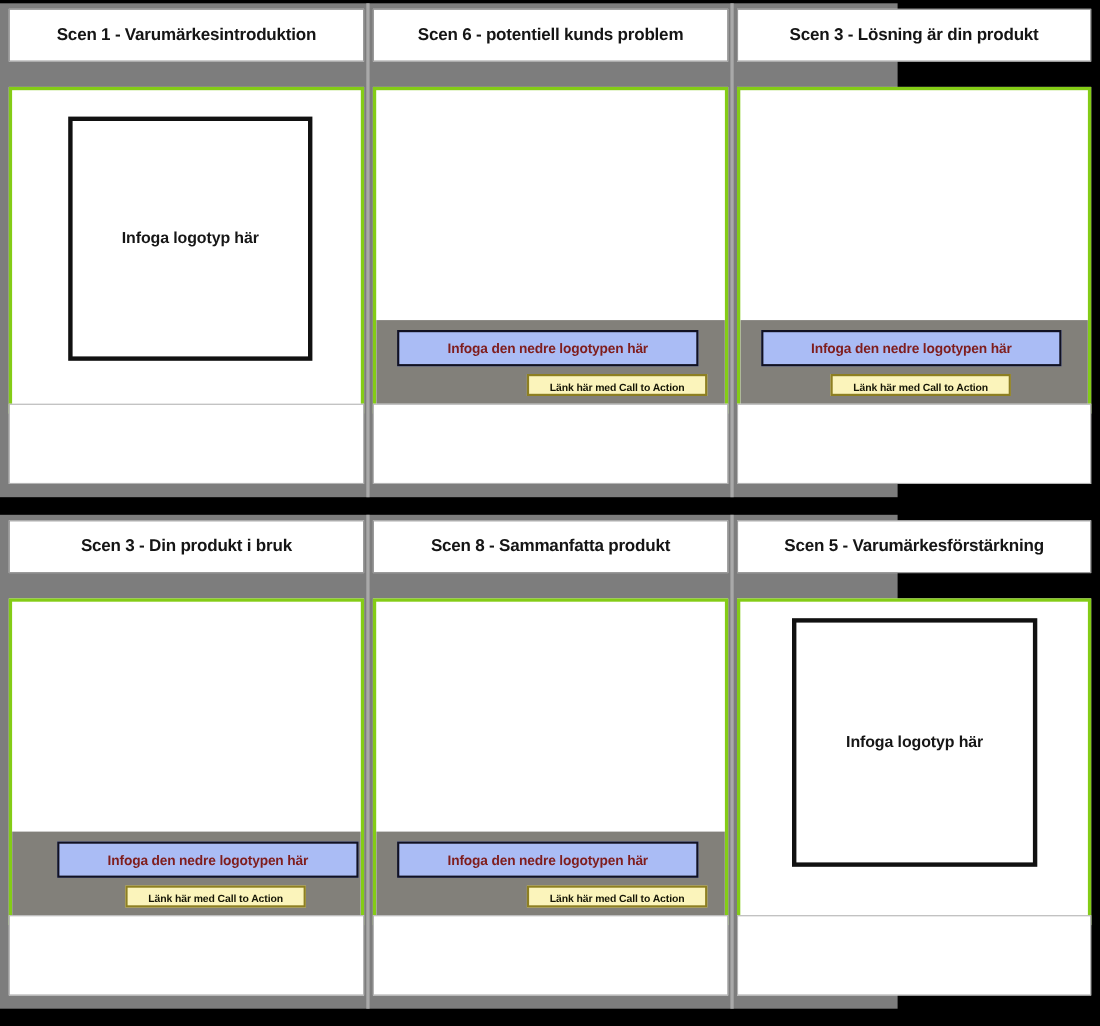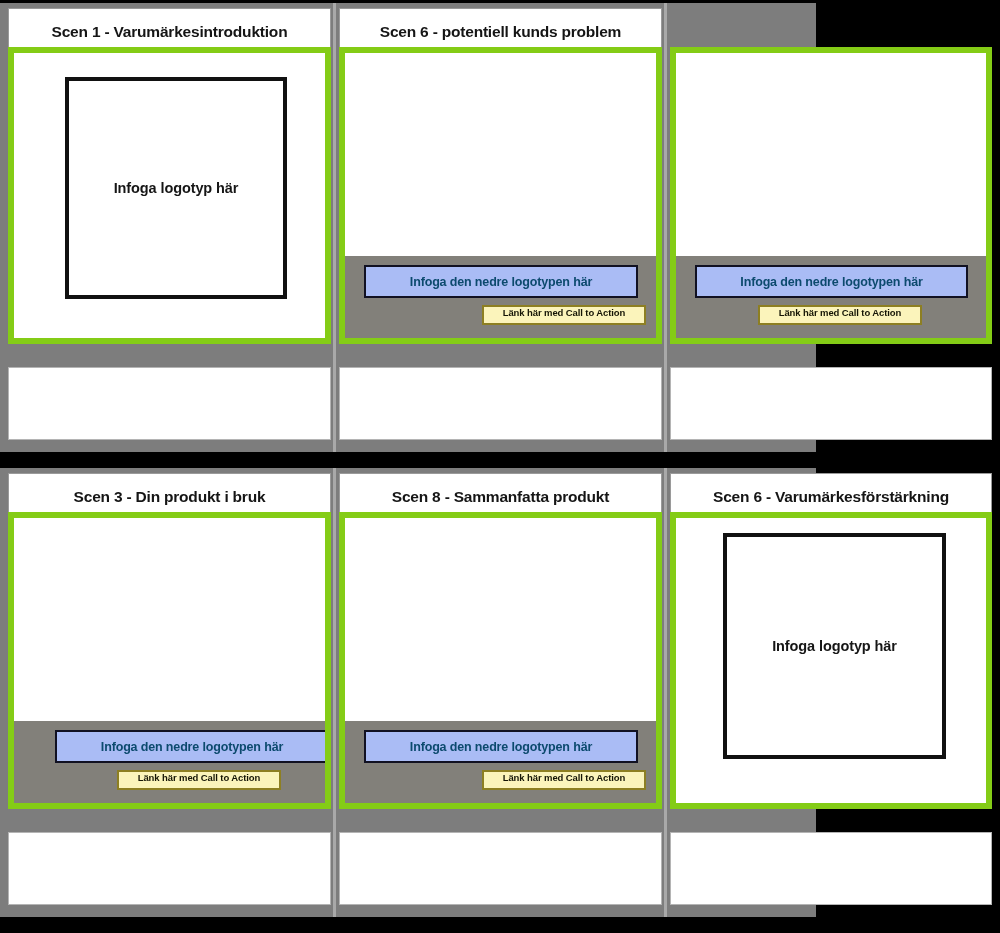--- a/index.html
+++ b/index.html
@@ -64,26 +64,26 @@
     color: #151515;
     letter-spacing: -0.2px;
     text-align: center;
     line-height: 1;
     white-space: nowrap;
   }
 
   
   .stage {
     position: absolute;
-    top: 44px;
+    top: 76px;
     left: 0;
     right: 0;
     height: 297px;
     background: #ffffff;
-    border: 6px solid #84cc16;
+    border: 3px solid #84cc16;
     box-sizing: border-box;
     overflow: hidden;
   }
 
   
   .logo-square {
     position: absolute;
     border: 4px solid #111111;
     background: #ffffff;
     box-sizing: border-box;
@@ -131,33 +131,33 @@
     box-sizing: border-box;
     height: 33px;
     display: flex;
     align-items: center;
     justify-content: center;
     margin: 0 auto;
   }
   .lower-logo .lower-logo-label {
     font-size: 12.5px;
     font-weight: bold;
-    color: #0c4a6e;
+    color: #7f1d1d;
     letter-spacing: -0.15px;
     white-space: nowrap;
   }
 
   .cta-link {
     background: #fbf4bb;
     border: 2px solid #8d7f22;
     box-sizing: border-box;
     height: 20px;
     margin: 7px auto 0 auto;
     display: flex;
-    align-items: flex-start;
+    align-items: flex-end;
     justify-content: center;
   }
   .cta-link .cta-label {
     font-size: 9.5px;
     font-weight: bold;
     color: #151505;
     letter-spacing: -0.1px;
     white-space: nowrap;
   }
 
@@ -227,20 +227,23 @@
           </div>
           <div class="cta-link">
             <span class="cta-label">Länk här med Call to Action</span>
           </div>
         </div>
       </div>
       <div class="notes-box"></div>
     </div>
 
     <div class="panel col-3">
+      <div class="title-box">
+        <div class="title-text">Scen 3 - Lösning är din produkt</div>
+      </div>
       <div class="stage variant-cta">
         <div class="overlay-strip align-narrow">
           <div class="lower-logo">
             <span class="lower-logo-label">Infoga den nedre logotypen här</span>
           </div>
           <div class="cta-link">
             <span class="cta-label">Länk här med Call to Action</span>
           </div>
         </div>
       </div>
@@ -283,21 +286,21 @@
           <div class="cta-link">
             <span class="cta-label">Länk här med Call to Action</span>
           </div>
         </div>
       </div>
       <div class="notes-box"></div>
     </div>
 
     <div class="panel col-3">
       <div class="title-box">
-        <div class="title-text">Scen 6 - Varumärkesförstärkning</div>
+        <div class="title-text">Scen 5 - Varumärkesförstärkning</div>
       </div>
       <div class="stage variant-logo-bottom">
         <div class="logo-square">
           <span class="logo-label">Infoga logotyp här</span>
         </div>
       </div>
       <div class="notes-box"></div>
     </div>
 
   </div>

